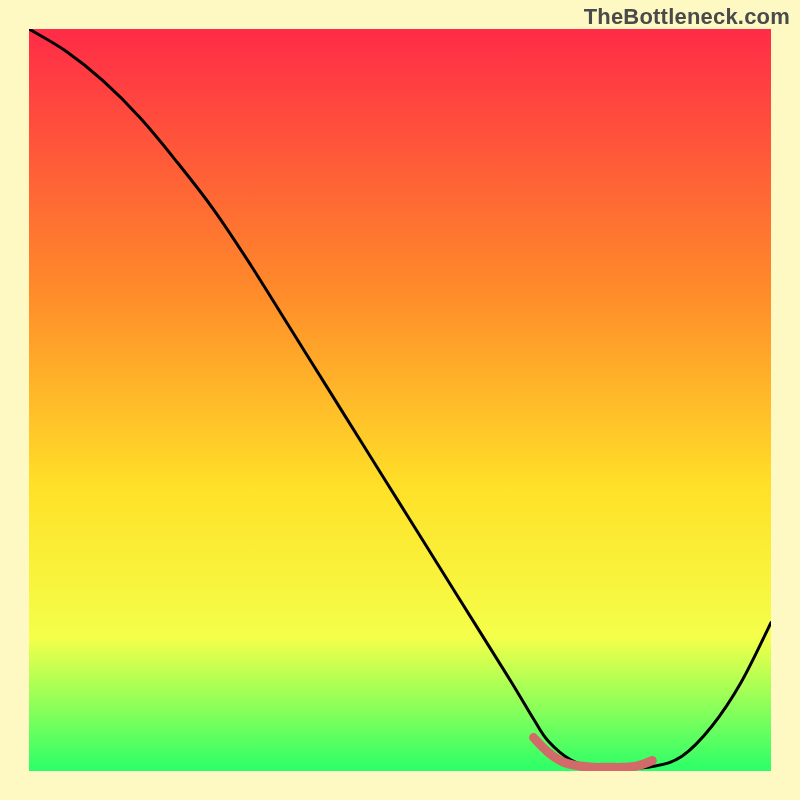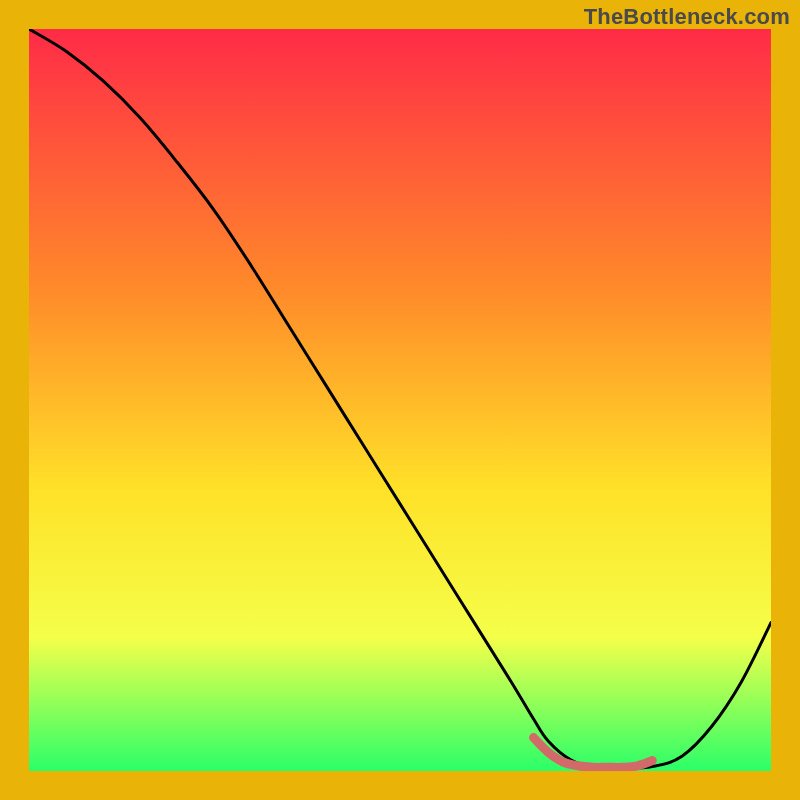--- a/index.html
+++ b/index.html
@@ -8,21 +8,21 @@
     width: 800px;
     height: 800px;
     background: #000;
     font-family: Arial, Helvetica, sans-serif;
     overflow: hidden;
   }
   .frame {
     position: relative;
     width: 800px;
     height: 800px;
-    background: #eab308;
+    background: #fef9c3;
   }
   .watermark {
     position: absolute;
     top: 4px;
     right: 10px;
     color: #4a4a4a;
     font-size: 22px;
     font-weight: 600;
     letter-spacing: 0.2px;
     user-select: none;

